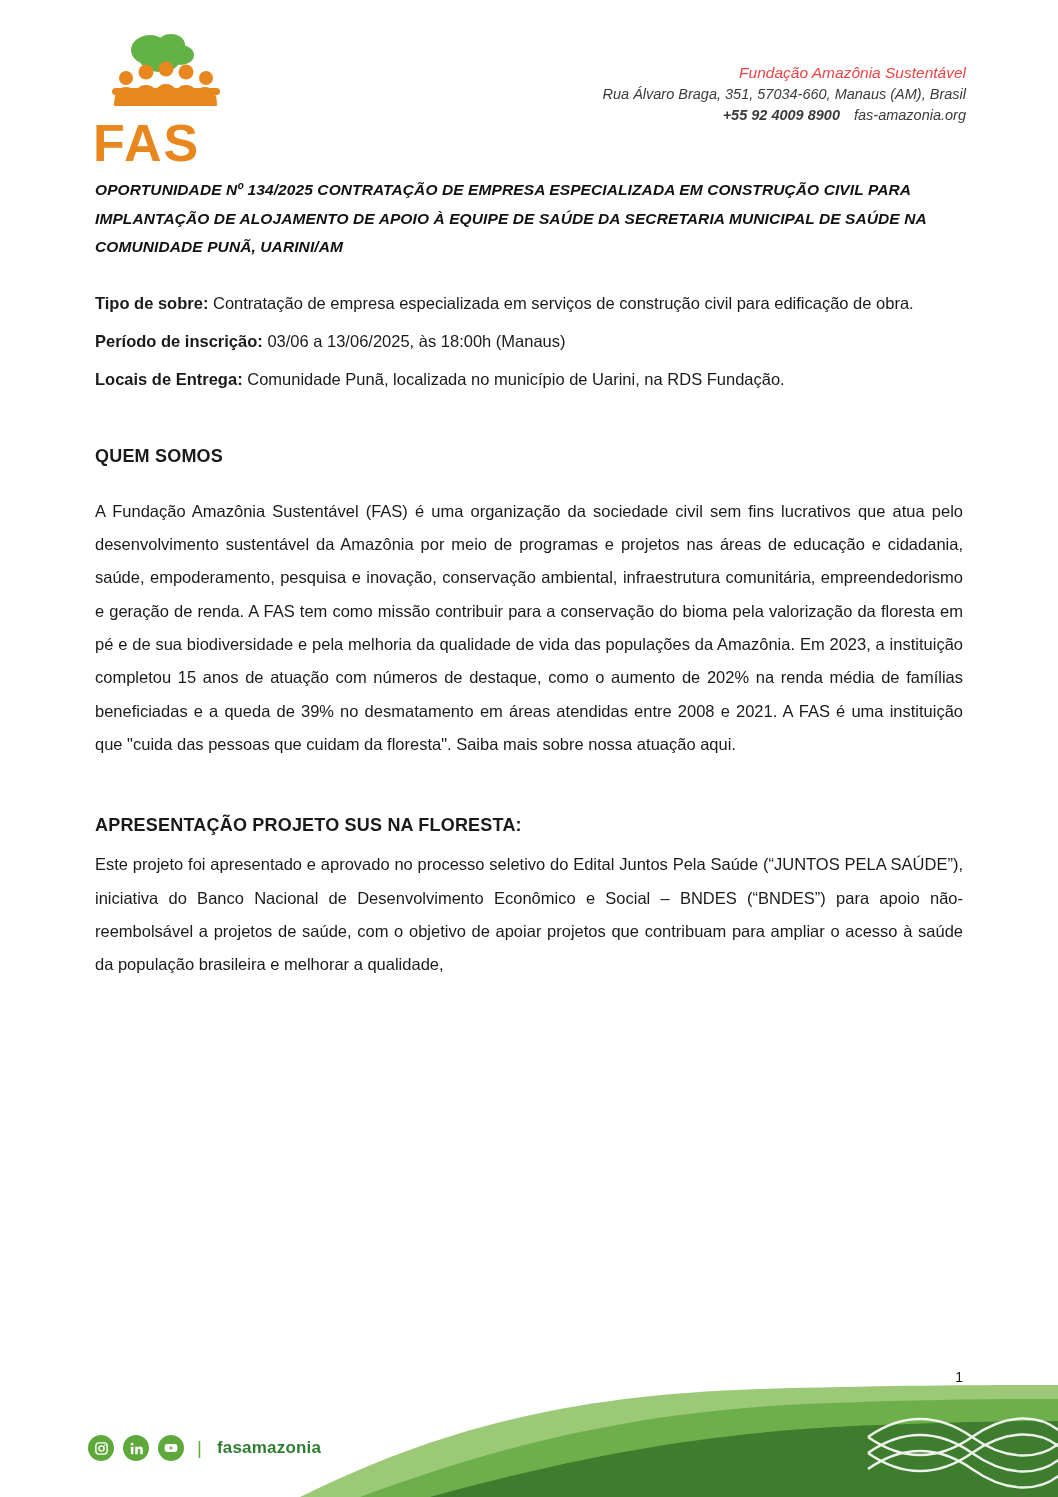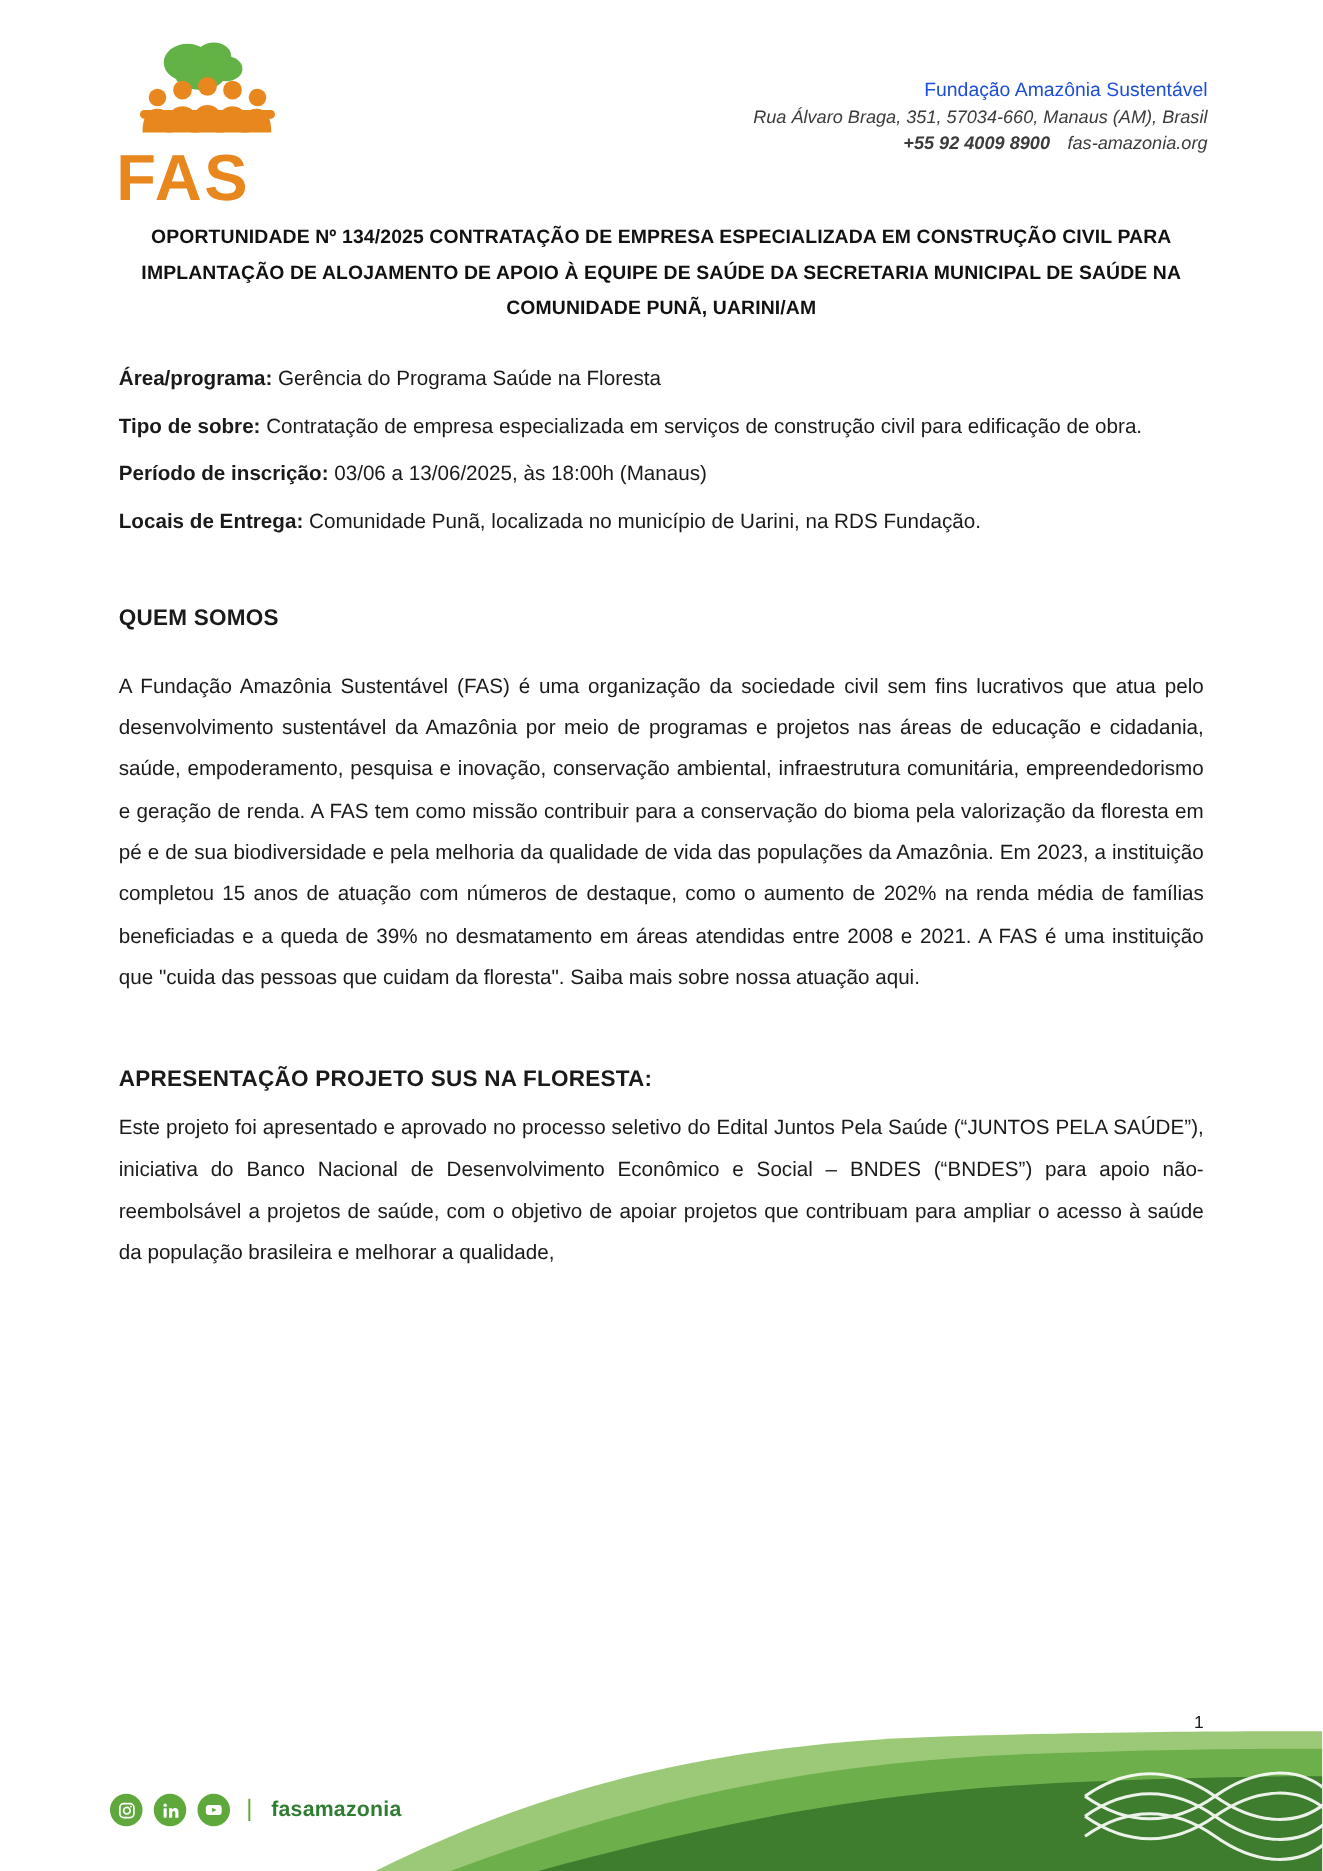--- a/index.html
+++ b/index.html
@@ -47,38 +47,39 @@
   }
   .org-info {
     position: absolute;
     right: 92px;
     top: 62px;
     text-align: right;
     line-height: 1.45;
   }
   .org-line1 {
     font-size: 15.5px;
-    color: #1d4ed8;
+    color: #ef4444;
+    font-style: italic;
   }
   .org-line2, .org-line3 {
     font-size: 14.5px;
     color: #3b3b3b;
     font-style: italic;
   }
   .org-line3 .phone { margin-right: 14px; font-weight: bold; }
 
   
   .doc-title {
     margin: 26px 95px 0 95px;
-    text-align: center;
     font-size: 15.5px;
     font-weight: bold;
     line-height: 1.85;
     letter-spacing: 0.1px;
     color: #111;
+    font-style: italic;
   }
 
   
   .meta {
     margin: 30px 95px 0 95px;
   }
   .meta p {
     margin: 0 0 14px 0;
     font-size: 16.5px;
     line-height: 1.45;
@@ -203,21 +204,20 @@
       <div class="org-line2">Rua Álvaro Braga, 351, 57034-660, Manaus (AM), Brasil</div>
       <div class="org-line3">
         <span class="phone">+55 92 4009 8900</span><span>fas-amazonia.org</span>
       </div>
     </div>
   </div>
 
   <div class="doc-title">OPORTUNIDADE Nº 134/2025 CONTRATAÇÃO DE EMPRESA ESPECIALIZADA EM CONSTRUÇÃO CIVIL PARA IMPLANTAÇÃO DE ALOJAMENTO DE APOIO À EQUIPE DE SAÚDE DA SECRETARIA MUNICIPAL DE SAÚDE NA COMUNIDADE PUNÃ, UARINI/AM</div>
 
   <div class="meta">
-    <p><span class="lbl">Área/programa:</span><span> Gerência do Programa Saúde na Floresta</span></p>
     <p><span class="lbl">Tipo de sobre:</span><span> Contratação de empresa especializada em serviços de construção civil para edificação de obra.</span></p>
     <p><span class="lbl">Período de inscrição:</span><span> 03/06 a 13/06/2025, às 18:00h (Manaus)</span></p>
     <p><span class="lbl">Locais de Entrega:</span><span> Comunidade Punã, localizada no município de Uarini, na RDS Fundação.</span></p>
   </div>
 
   <div class="section-heading">QUEM SOMOS</div>
   <div class="body-para">A Fundação Amazônia Sustentável (FAS) é uma organização da sociedade civil sem fins lucrativos que atua pelo desenvolvimento sustentável da Amazônia por meio de programas e projetos nas áreas de educação e cidadania, saúde, empoderamento, pesquisa e inovação, conservação ambiental, infraestrutura comunitária, empreendedorismo e geração de renda. A FAS tem como missão contribuir para a conservação do bioma pela valorização da floresta em pé e de sua biodiversidade e pela melhoria da qualidade de vida das populações da Amazônia. Em 2023, a instituição completou 15 anos de atuação com números de destaque, como o aumento de 202% na renda média de famílias beneficiadas e a queda de 39% no desmatamento em áreas atendidas entre 2008 e 2021. A FAS é uma instituição que "cuida das pessoas que cuidam da floresta". Saiba mais sobre nossa atuação aqui.</div>
 
   <div class="section-heading">APRESENTAÇÃO PROJETO SUS NA FLORESTA:</div>
   <div class="body-para tight">Este projeto foi apresentado e aprovado no processo seletivo do Edital Juntos Pela Saúde (“JUNTOS PELA SAÚDE”), iniciativa do Banco Nacional de Desenvolvimento Econômico e Social – BNDES (“BNDES”) para apoio não-reembolsável a projetos de saúde, com o objetivo de apoiar projetos que contribuam para ampliar o acesso à saúde da população brasileira e melhorar a qualidade,</div>

